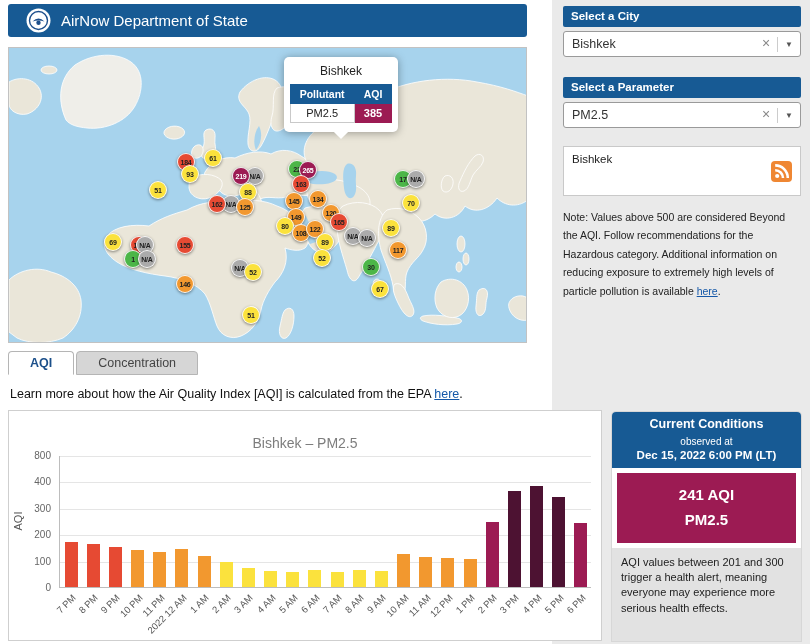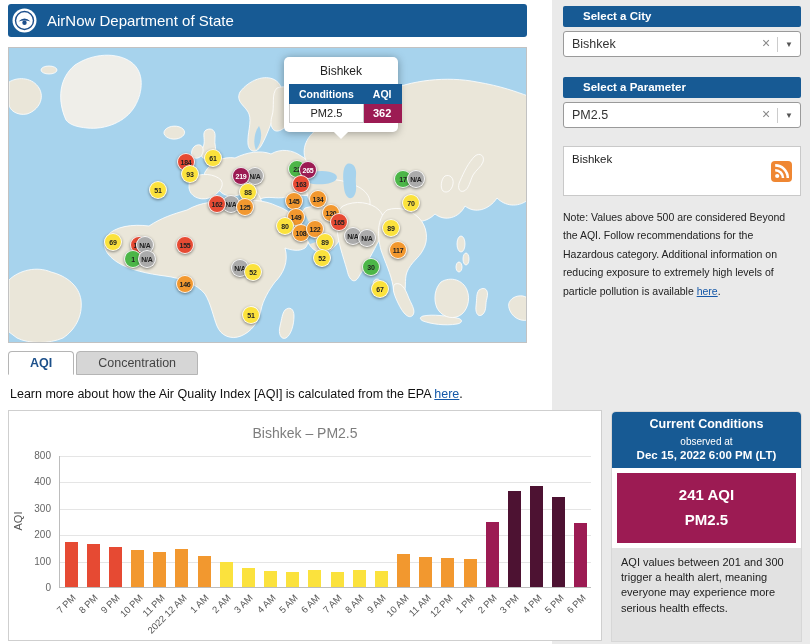--- a/index.html
+++ b/index.html
@@ -5,21 +5,21 @@
   * { box-sizing: border-box; }
   body {
     width: 810px; height: 644px; margin: 0; position: relative;
     background: #ffffff; overflow: hidden;
     font-family: "Liberation Sans", sans-serif;
   }
   .gray-col { position:absolute; left:552px; top:0; width:258px; height:644px; background:#eaeaea; }
 
   
   .app-header { position:absolute; left:8px; top:4px; width:519px; height:33px; background:#175a94;
-    border-radius:3px; display:flex; align-items:center; gap:10px; padding-left:4px; z-index:3; }
+    border-radius:3px; display:flex; align-items:center; gap:10px; padding-left:18px; z-index:3; }
   .app-title { color:#fff; font-size:15px; font-weight:500; }
 
   
   .map-panel { position:absolute; left:8px; top:47px; width:519px; height:296px;
     border:1px solid #c2c2c2; background:#a7d3ed; overflow:hidden; }
   .world { position:absolute; left:0; top:0; }
   .marker { position:absolute; width:18px; height:18px; border-radius:50%;
     border:1px solid rgba(255,255,255,.9); box-shadow:0 1px 3px rgba(0,0,0,.45);
     display:flex; align-items:center; justify-content:center;
     font-size:7px; font-weight:bold; letter-spacing:-.2px; white-space:nowrap; overflow:hidden; cursor:pointer; }
@@ -39,35 +39,35 @@
   .tab { height:24px; line-height:22px; padding:0 21px; font-size:12.5px; color:#444;
     background:#d6d6d6; border:1px solid #b5b5b5; border-radius:4px 4px 0 0; cursor:pointer; }
   .tab.active { background:#fff; color:#1b4f8a; font-weight:bold; border-bottom-color:#fff; }
 
   .learn { position:absolute; left:10px; top:387px; font-size:12.5px; color:#111; }
   a.link { color:#1558a8; text-decoration:underline; cursor:pointer; }
 
   
   .chart-panel { position:absolute; left:8px; top:410px; width:594px; height:231px;
     background:#fff; border:1px solid #cfcfcf; z-index:2; }
-  .chart-title { text-align:center; margin-top:14px; font-size:14px; color:#7d7d7d; }
+  .chart-title { text-align:center; margin-top:24px; font-size:14px; color:#7d7d7d; }
   .ylab { position:absolute; left:0px; top:104px; transform:rotate(-90deg); font-size:11px; color:#555; }
   .plot { position:absolute; left:50px; top:45px; width:532px; height:132px;
     border-left:1px solid #bdbdbd; border-bottom:1px solid #bdbdbd; }
   .gridline { position:absolute; left:0; width:100%; height:1px; background:#e5e5e5; }
   .bar { position:absolute; bottom:0; width:13px; cursor:pointer; }
   #yaxis { position:absolute; left:6px; top:45px; width:40px; height:132px; }
   .ytick { position:absolute; right:4px; font-size:10px; color:#666; }
   #xlabels { position:absolute; left:50px; top:181px; width:532px; height:48px; }
   .xlabel { position:absolute; top:0; width:70px; text-align:right; font-size:9.5px; color:#555;
     transform:rotate(-45deg); transform-origin:100% 0; white-space:nowrap; }
 
   
   .side-label { position:absolute; left:563px; width:238px; height:21px; background:#175a94;
-    color:#fff; font-size:11.5px; font-weight:bold; line-height:21px; padding-left:20px; border-radius:2px; }
+    color:#fff; font-size:11.5px; font-weight:bold; line-height:21px; padding-left:8px; border-radius:2px; }
   .select-box { position:absolute; left:563px; width:238px; height:26px; background:#fff;
     border:1px solid #9a9a9a; border-radius:3px; display:flex; align-items:center;
     font-size:12.5px; color:#333; padding:0 7px 0 8px; cursor:pointer; }
   .select-value { flex:1; }
   .select-clear { color:#888; font-size:14px; padding:0 7px 2px 6px; cursor:pointer; }
   .select-divider { width:1px; height:15px; background:#ccc; margin-right:7px; }
   .select-caret { color:#555; font-size:8px; cursor:pointer; }
   .rss-box { position:absolute; left:563px; top:146px; width:238px; height:50px; background:#fff; border:1px solid #c9c9c9; }
   .rss-city { position:absolute; left:8px; top:6px; font-size:11.5px; color:#222; }
   .rss-icon { position:absolute; right:8px; top:14px; cursor:pointer; }
@@ -203,26 +203,26 @@
       <div class="marker" style="left: 385px; top: 122px; background: rgb(76, 182, 72); color: rgb(34, 34, 34);">17</div>
       <div class="marker" style="left: 398px; top: 122px; background: rgb(171, 171, 171); color: rgb(34, 34, 34);">N/A</div>
       <div class="marker" style="left: 393px; top: 146px; background: rgb(251, 226, 61); color: rgb(34, 34, 34);">70</div>
     </div>
 
   <div class="map-popup">
     <div class="popup-city">Bishkek</div>
     <table class="popup-table">
       <tbody>
           <tr>
-        <th>Conditions</th>
+        <th>Pollutant</th>
         <th>AQI</th>
       </tr>
       <tr>
         <td>PM2.5</td>
-        <td class="cell-aqi">362</td>
+        <td class="cell-aqi">385</td>
       </tr>
     </tbody>
       </table>
   </div>
 </div>
 
 <div class="tabs">
   <div class="tab active">AQI</div>
   <div class="tab">Concentration</div>
 </div>

